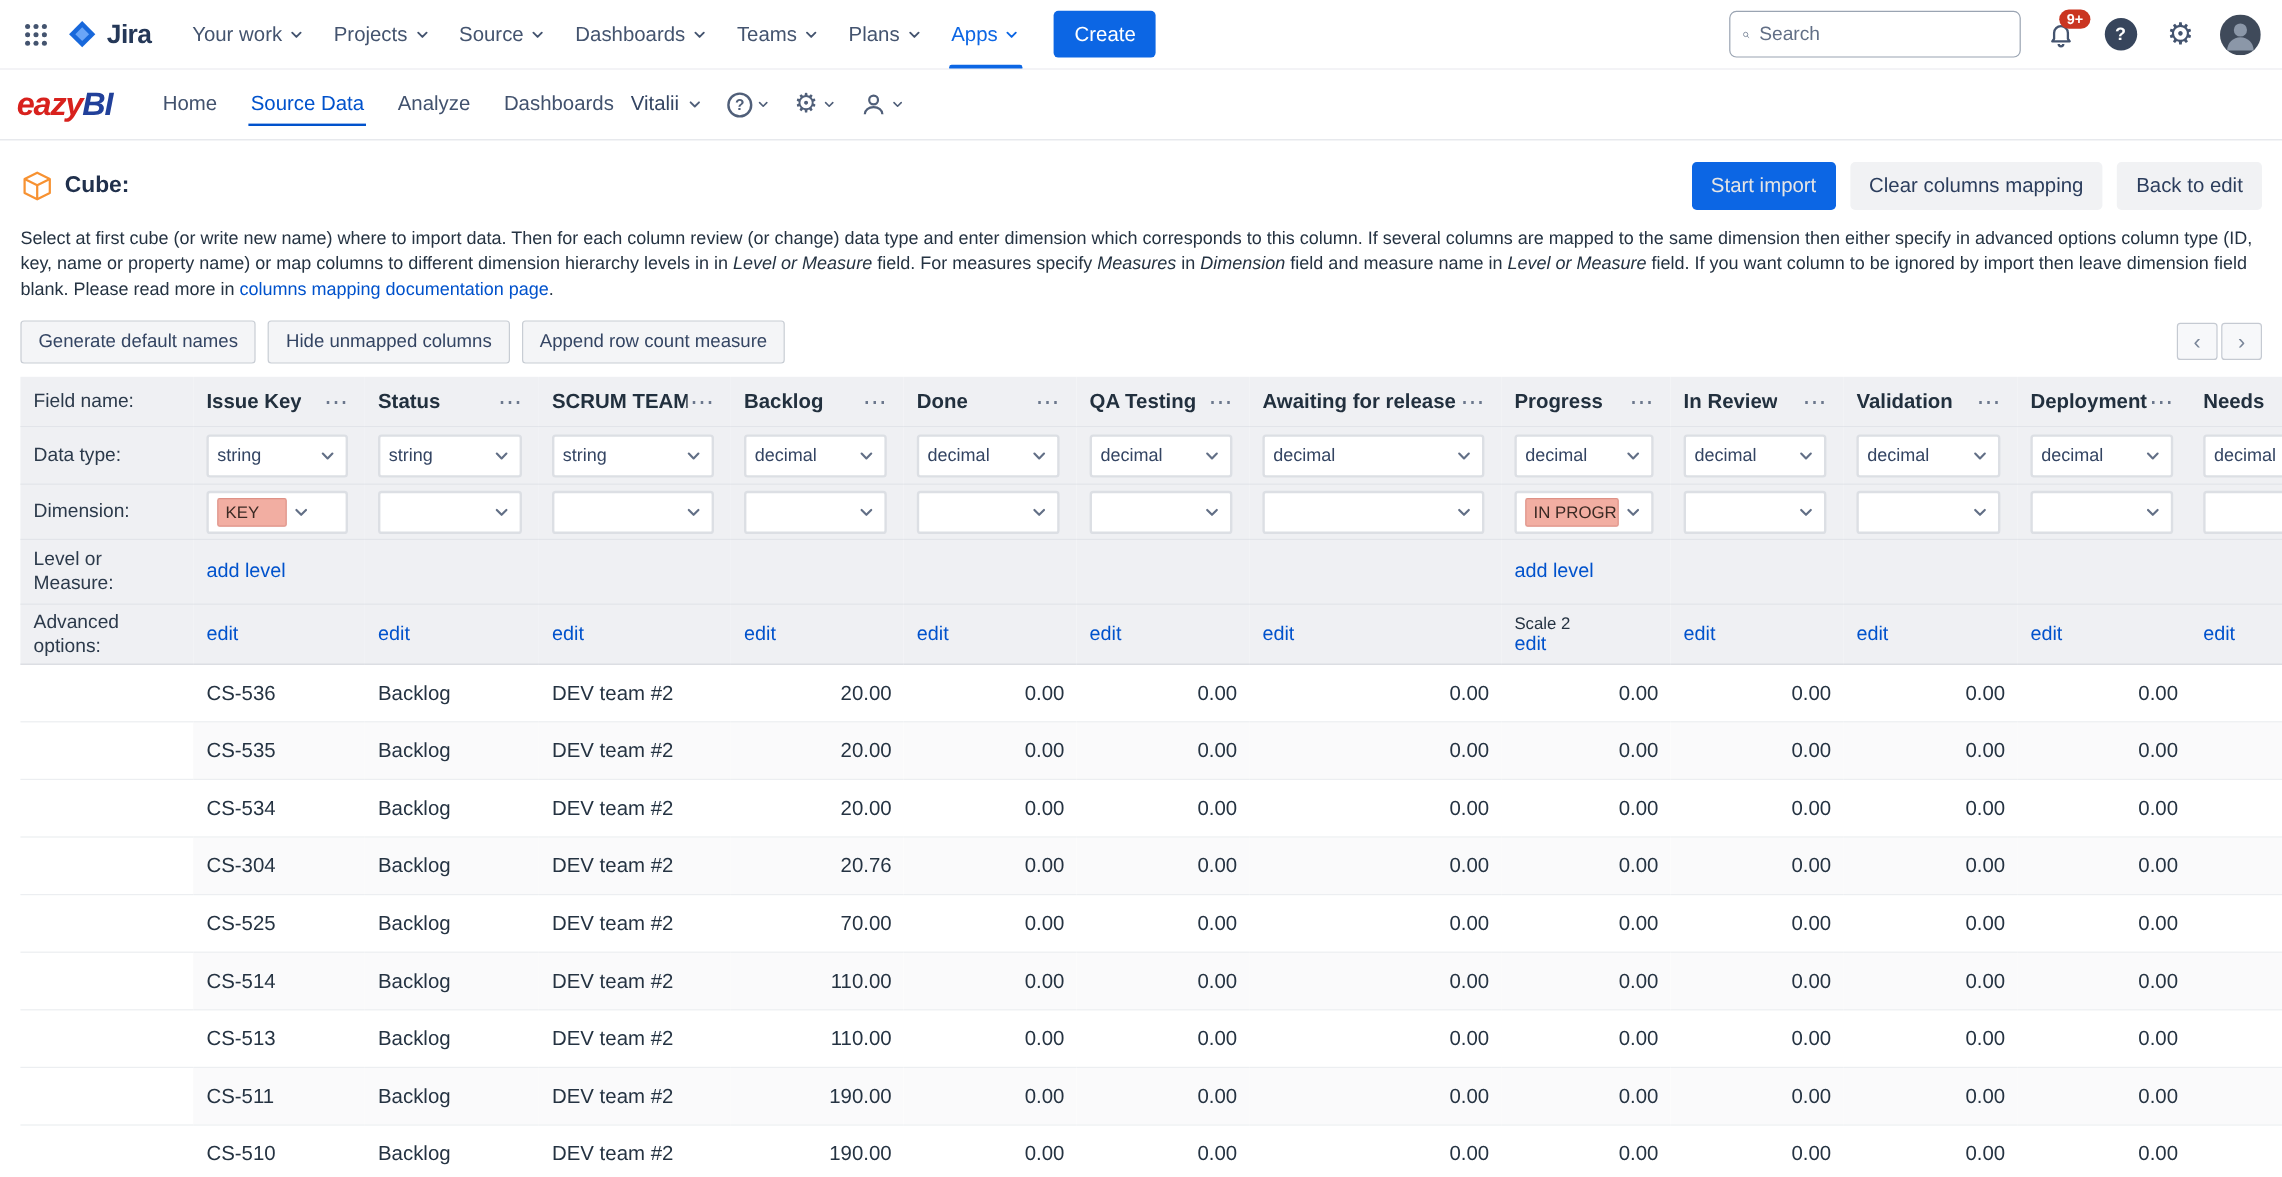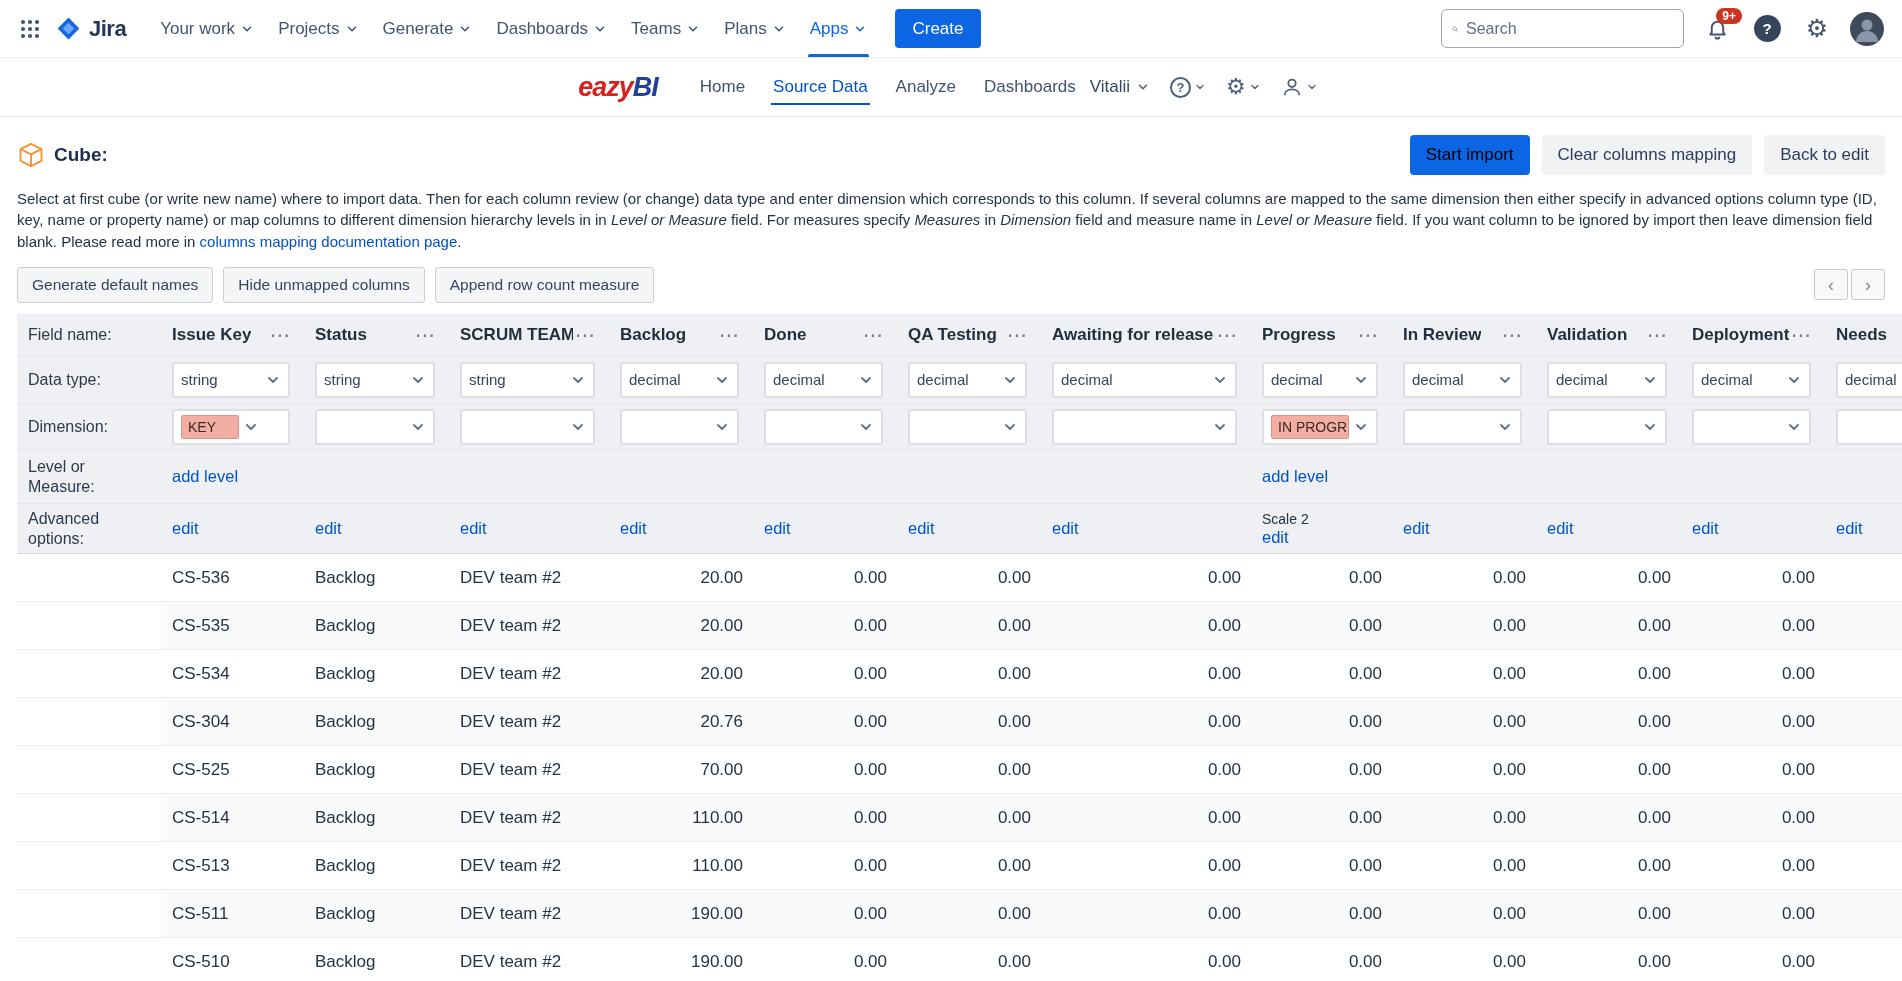--- a/index.html
+++ b/index.html
@@ -34,21 +34,21 @@
   .iconbtn { position:relative; background:none; border:none; cursor:pointer;
              display:flex; align-items:center; justify-content:center; width:34px; height:34px; }
   .notif-badge { position:absolute; top:-4px; right:-8px; background:#CA3521; color:#fff;
                  font-size:12px; font-weight:bold; border-radius:9px; padding:1px 6px; line-height:14px; }
   .help-circle { width:27px; height:27px; border-radius:50%; background:#37455C; color:#fff;
                  font-weight:bold; font-size:15px; display:flex; align-items:center; justify-content:center; }
   .gear-glyph { font-family:"DejaVu Sans", sans-serif; font-size:25px; color:#44546F; line-height:1; }
   .avatar { background:none; border:none; cursor:pointer; padding:0; display:flex; }
 
   
-  .appbar { height:59px; display:flex; align-items:center; justify-content:center;
+  .appbar { height:59px; display:flex; align-items:center; justify-content:flex-start;
             padding:0 20px 0 14px; border-bottom:1px solid #E2E4E9; }
   .appbar-left { display:flex; align-items:stretch; height:100%; gap:6px; }
   .eazybi-logo { display:flex; align-items:center; font-size:27px; font-weight:bold;
                  font-style:italic; letter-spacing:-1px; text-decoration:none; margin-right:22px; cursor:pointer; }
   .eazy { color:#D8211D; } .bi { color:#21409A; }
   .app-tabs { display:flex; align-items:stretch; height:100%; }
   .app-tab { display:flex; align-items:center; height:100%; padding:0 14px; background:none; border:none;
              font-size:17px; color:#42526E; cursor:pointer; position:relative; }
   .app-tab.active { color:#0052CC; }
   .app-tab.active::after { content:""; position:absolute; left:12px; right:12px; bottom:11px;
@@ -66,21 +66,21 @@
   .cube-row { display:flex; align-items:center; margin-top:18px; }
   .cube-label { font-size:19px; font-weight:bold; margin:0 12px 0 9px; color:#20304C; }
   .cube-input-wrap { position:relative; width:297px; }
   .cube-input { width:100%; height:42px; border:2px solid #388BFF; border-radius:4px;
                 padding:0 36px 0 12px; font-size:17px; color:#172B4D; outline:none;
                 font-family:"Liberation Sans",sans-serif; }
   .cube-input-chev { position:absolute; right:9px; top:12px; pointer-events:none; }
   .cube-actions { margin-left:auto; display:flex; gap:12px; }
   .btn { height:40px; border:none; border-radius:4px; padding:0 16px; font-size:17px;
          font-weight:500; cursor:pointer; }
-  .btn-primary { background:#0C66E4; color:#000000;text-align:center; }
+  .btn-primary { background:#0C66E4; color:#e5e5e5;text-align:center; }
   .btn-neutral { background:#F1F2F4; color:#2C3E5D; }
 
   .desc { margin-top:13px; font-size:15px; line-height:1.42; color:#253342; max-width:1868px; }
   .desc em { font-style:italic; }
   .doc-link { color:#0052CC; text-decoration:none; cursor:pointer; }
 
   .toolbar-row { margin-top:15px; display:flex; align-items:center; gap:10px; }
   .tb-btn { height:36px; padding:0 14px; background:#F4F5F7; border:1px solid #C8CDD4;
             border-radius:3px; font-size:15.5px; color:#344563; cursor:pointer; }
   .pager { margin-left:auto; display:flex; gap:3px; }
@@ -153,21 +153,21 @@
             <path d="M4 6l4 4 4-4" fill="none" stroke="currentColor" stroke-width="1.8" stroke-linecap="round" stroke-linejoin="round"></path>
           </svg>
         </button>
         <button class="top-nav-item">
           <span>Projects</span>
           <svg width="14" height="14" viewBox="0 0 16 16" style="flex:none">
             <path d="M4 6l4 4 4-4" fill="none" stroke="currentColor" stroke-width="1.8" stroke-linecap="round" stroke-linejoin="round"></path>
           </svg>
         </button>
         <button class="top-nav-item">
-          <span>Generate</span>
+          <span>Source</span>
           <svg width="14" height="14" viewBox="0 0 16 16" style="flex:none">
             <path d="M4 6l4 4 4-4" fill="none" stroke="currentColor" stroke-width="1.8" stroke-linecap="round" stroke-linejoin="round"></path>
           </svg>
         </button>
         <button class="top-nav-item">
           <span>Dashboards</span>
           <svg width="14" height="14" viewBox="0 0 16 16" style="flex:none">
             <path d="M4 6l4 4 4-4" fill="none" stroke="currentColor" stroke-width="1.8" stroke-linecap="round" stroke-linejoin="round"></path>
           </svg>
         </button>

